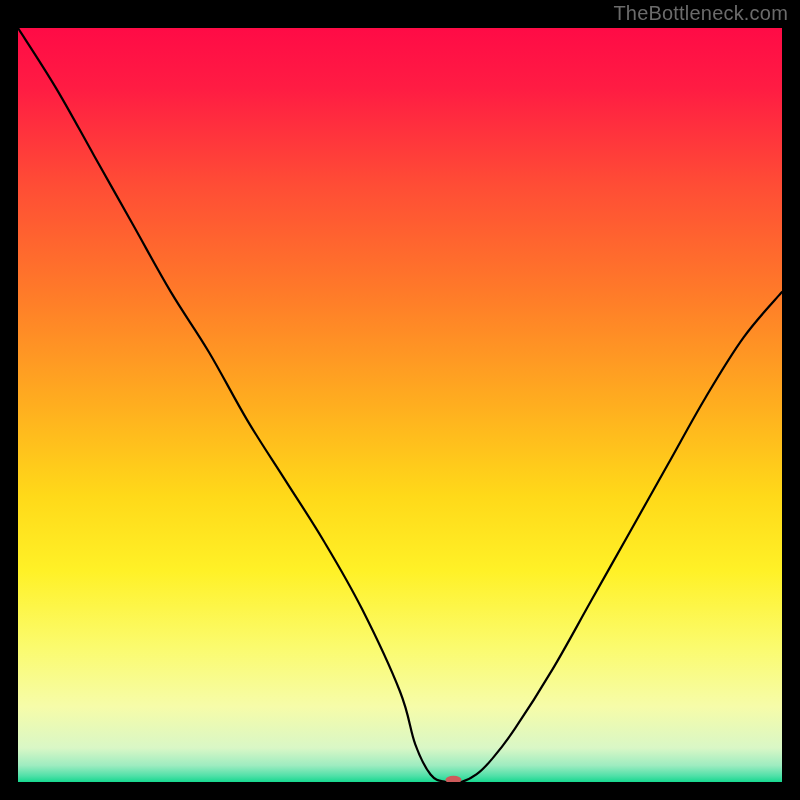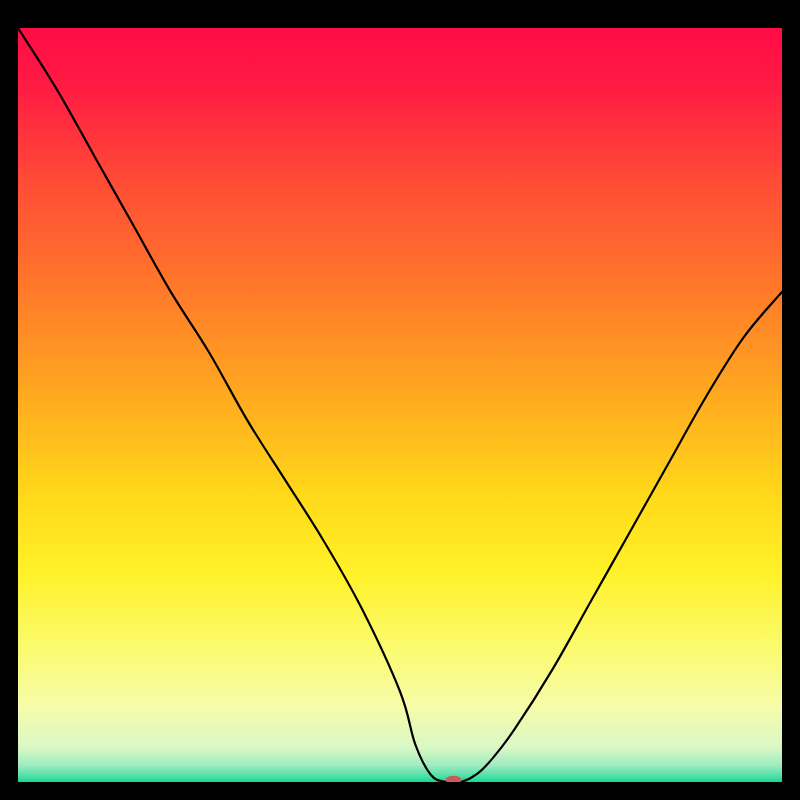--- a/index.html
+++ b/index.html
@@ -40,20 +40,21 @@
     right: 0;
     top: 0;
     bottom: 0;
   }
   svg { display: block; }
 </style>
 </head>
 <body>
 
 <div class="frame">
+  <div class="attribution">TheBottleneck.com</div>
 
   <div class="plot-outer">
     <svg class="plot-inner" viewBox="0 0 764 754" preserveAspectRatio="none">
       <defs>
         <linearGradient id="bg-grad" x1="0" y1="0" x2="0" y2="1">
         <stop offset="0.00%" stop-color="#ff0b46"></stop>
             <stop offset="8.00%" stop-color="#ff1c43"></stop>
             <stop offset="20.00%" stop-color="#ff4a36"></stop>
             <stop offset="35.00%" stop-color="#ff7a29"></stop>
             <stop offset="50.00%" stop-color="#ffae1f"></stop>

